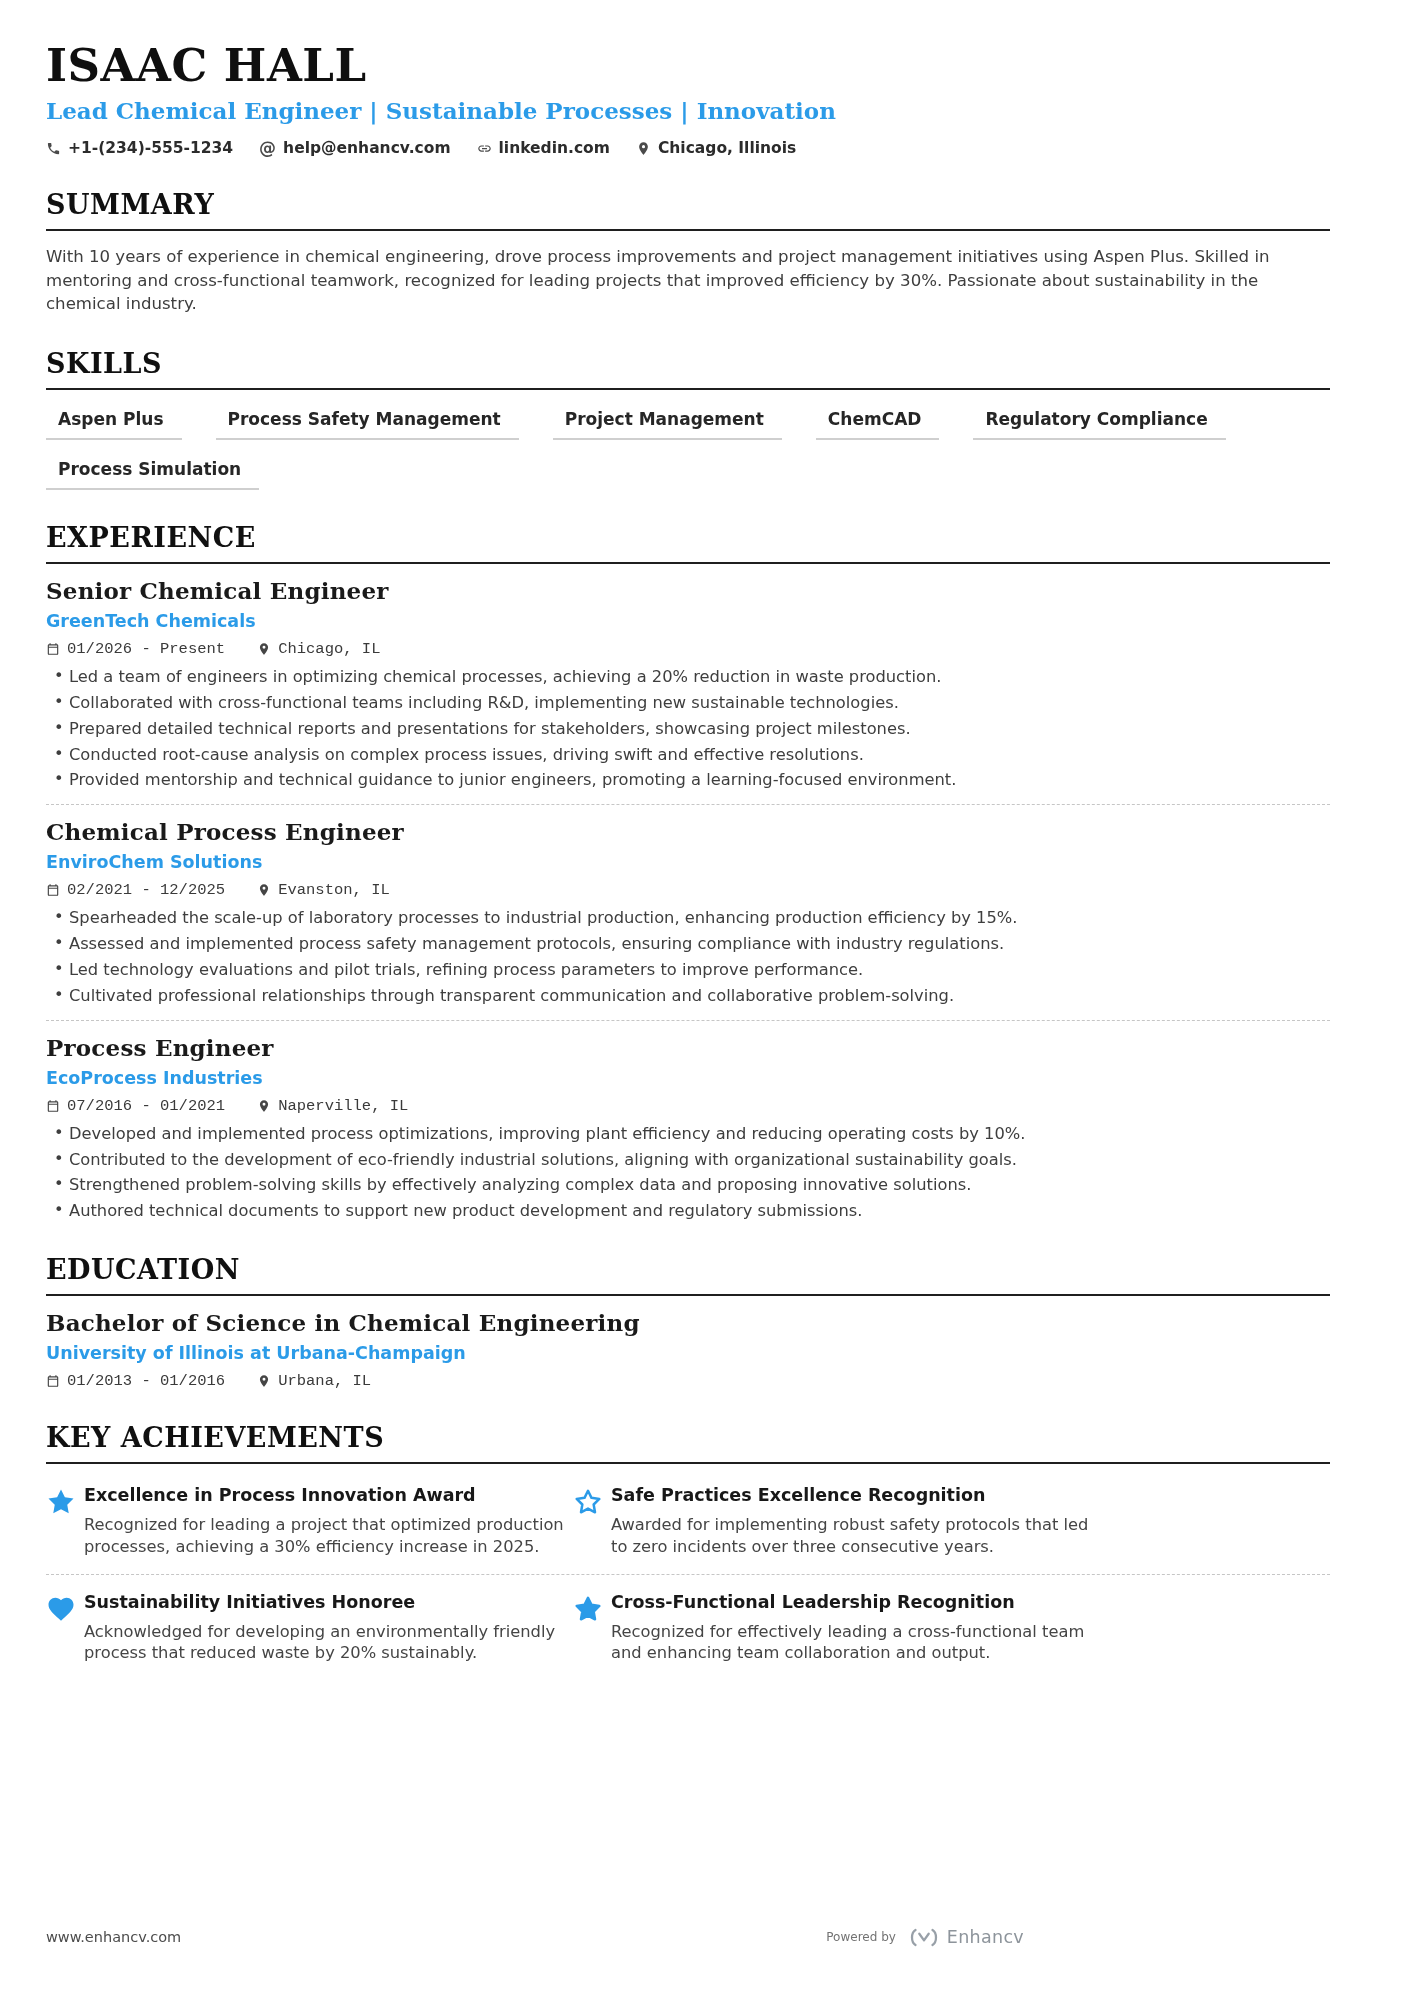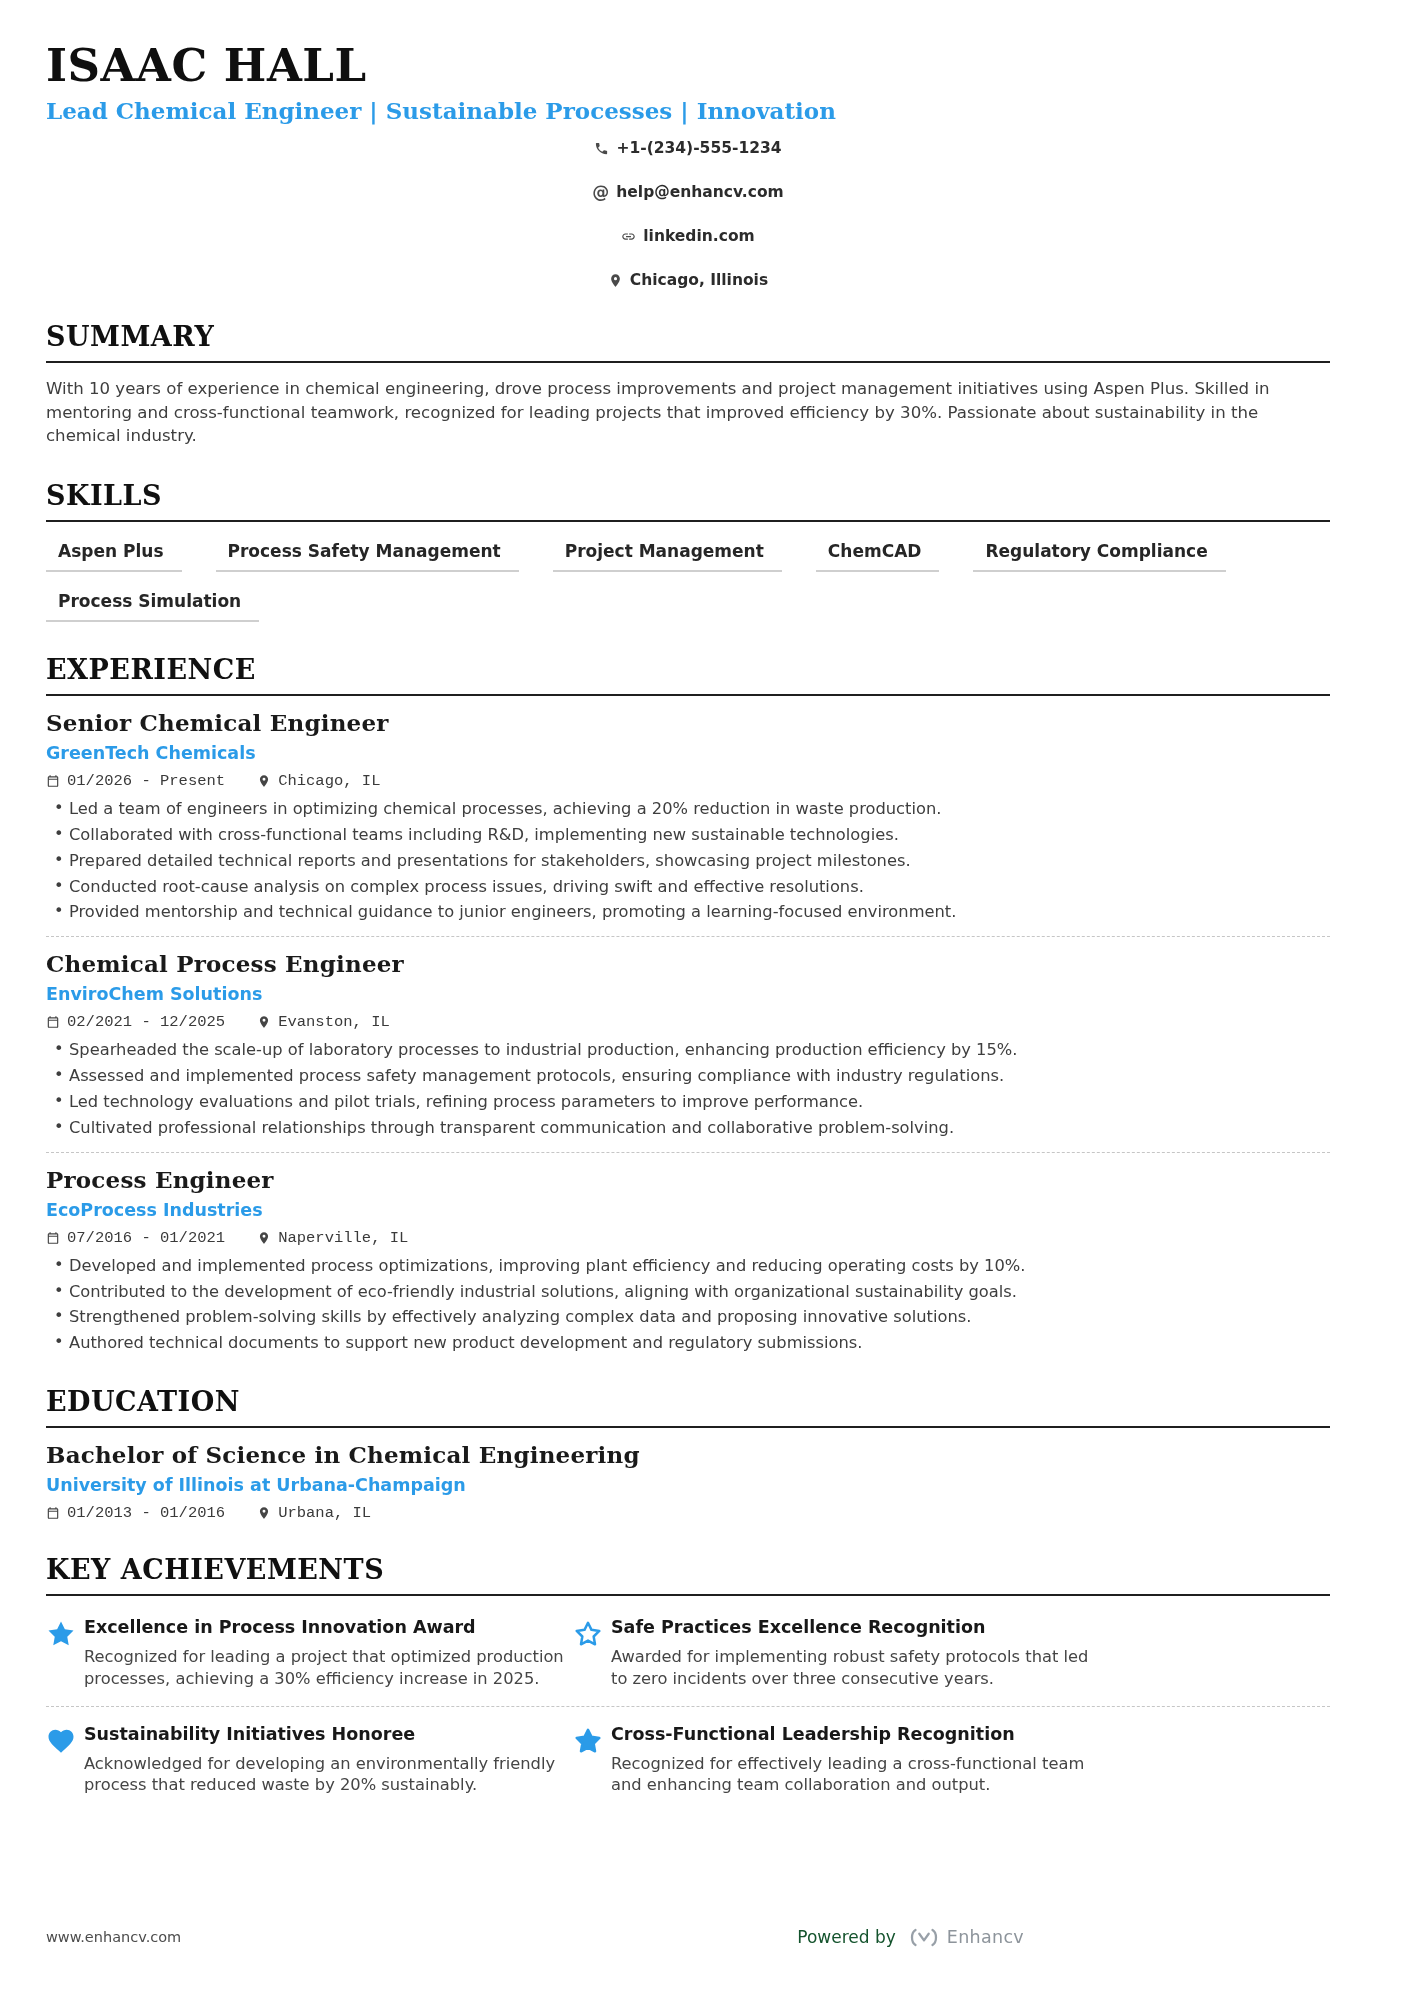--- a/index.html
+++ b/index.html
@@ -15,21 +15,21 @@
   .name {
     font-family:"DejaVu Serif","Liberation Serif",serif; font-weight:700;
     font-size:45px; letter-spacing:0.5px; color:#0f0f0f; line-height:1.05;
   }
   .headline {
     font-family:"DejaVu Serif","Liberation Serif",serif; font-weight:700;
     font-size:23px; color:var(--accent); margin-top:8px;
   }
   .contact-row {
     display:flex; flex-wrap:wrap; gap:26px; margin-top:15px; align-items:center;
-    font-weight:700; font-size:15.5px; color:#2c2c2c;flex-direction:column;
+    font-weight:700; font-size:15.5px; color:#2c2c2c;
   }
   .contact { display:inline-flex; align-items:center; gap:7px; }
   .cicon { display:inline-flex; align-items:center; }
   .cicon svg { width:15px; height:15px; fill:#4a4a4a; display:block; }
   .cicon.at { font-weight:700; font-size:17px; color:#4a4a4a; line-height:1; }
 
   
   .section { margin-top:32px; }
   .section-heading {
     font-family:"DejaVu Serif","Liberation Serif",serif; font-weight:700;
@@ -77,21 +77,21 @@
   .ach-title { font-size:17.5px; font-weight:700; color:#181818; line-height:1.25; }
   .ach-text { margin-top:7px; font-size:16.3px; line-height:1.34; color:#454545; }
 
   
   .footer {
     position:absolute; left:46px; right:46px; bottom:48px;
     display:flex; align-items:center;
   }
   .site { font-size:14.5px; color:#4c4c4c; }
   .powered { display:flex; align-items:center; gap:12px; margin-left:auto; margin-right:306px; }
-  .powered-label { font-size:17px; color:#14532d; }
+  .powered-label { font-size:12px; color:#737373; }
   .brand { display:flex; align-items:center; gap:7px; }
   .brand-icon svg { width:32px; height:19px; display:block; }
   .brand-name { font-size:17.5px; color:#8d949b; letter-spacing:0.3px; }
 </style>
 </head>
 <body>
 
 <div class="page" style="--accent:#2b9be8;">
   <div class="content">
 

